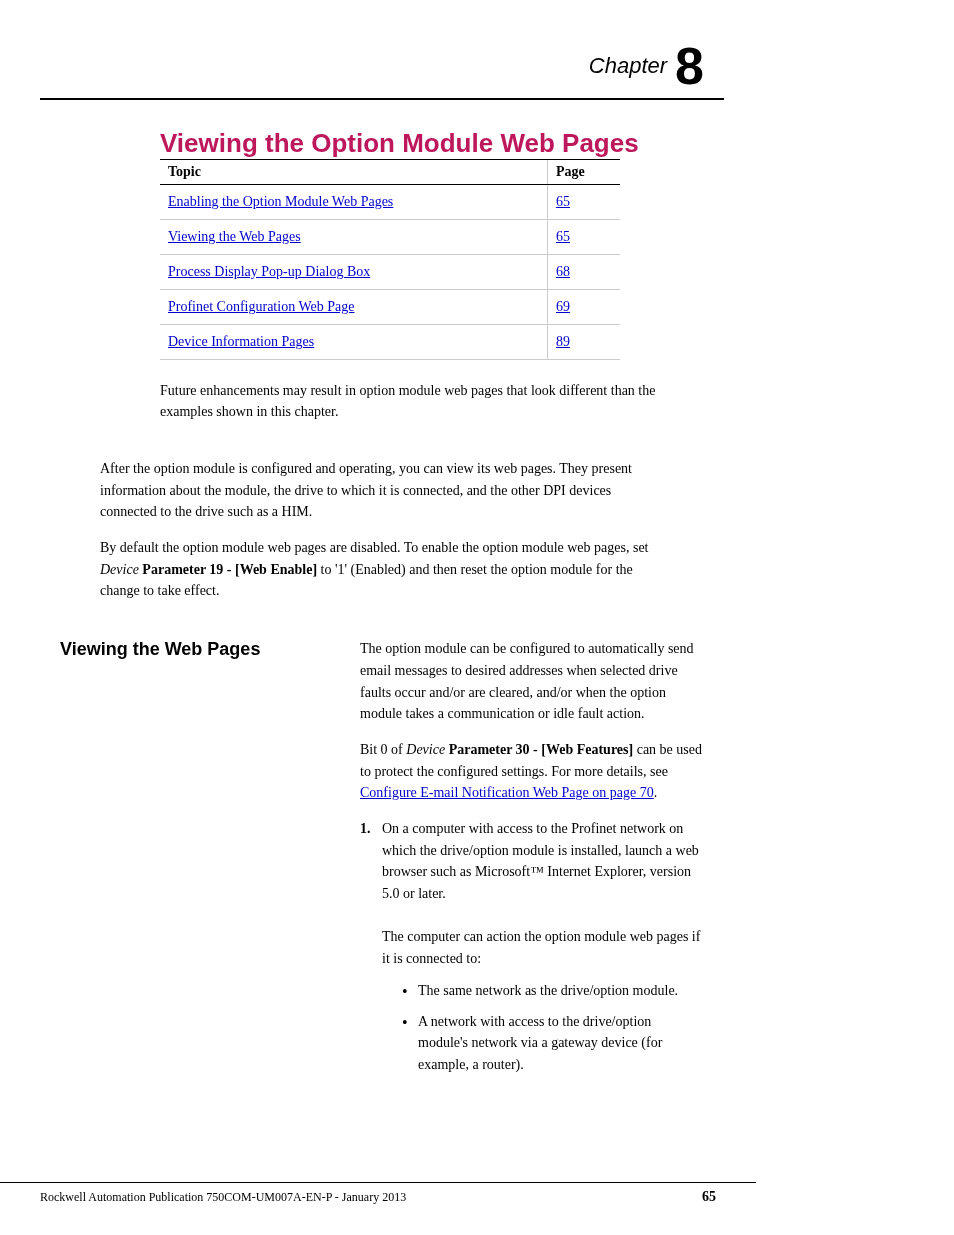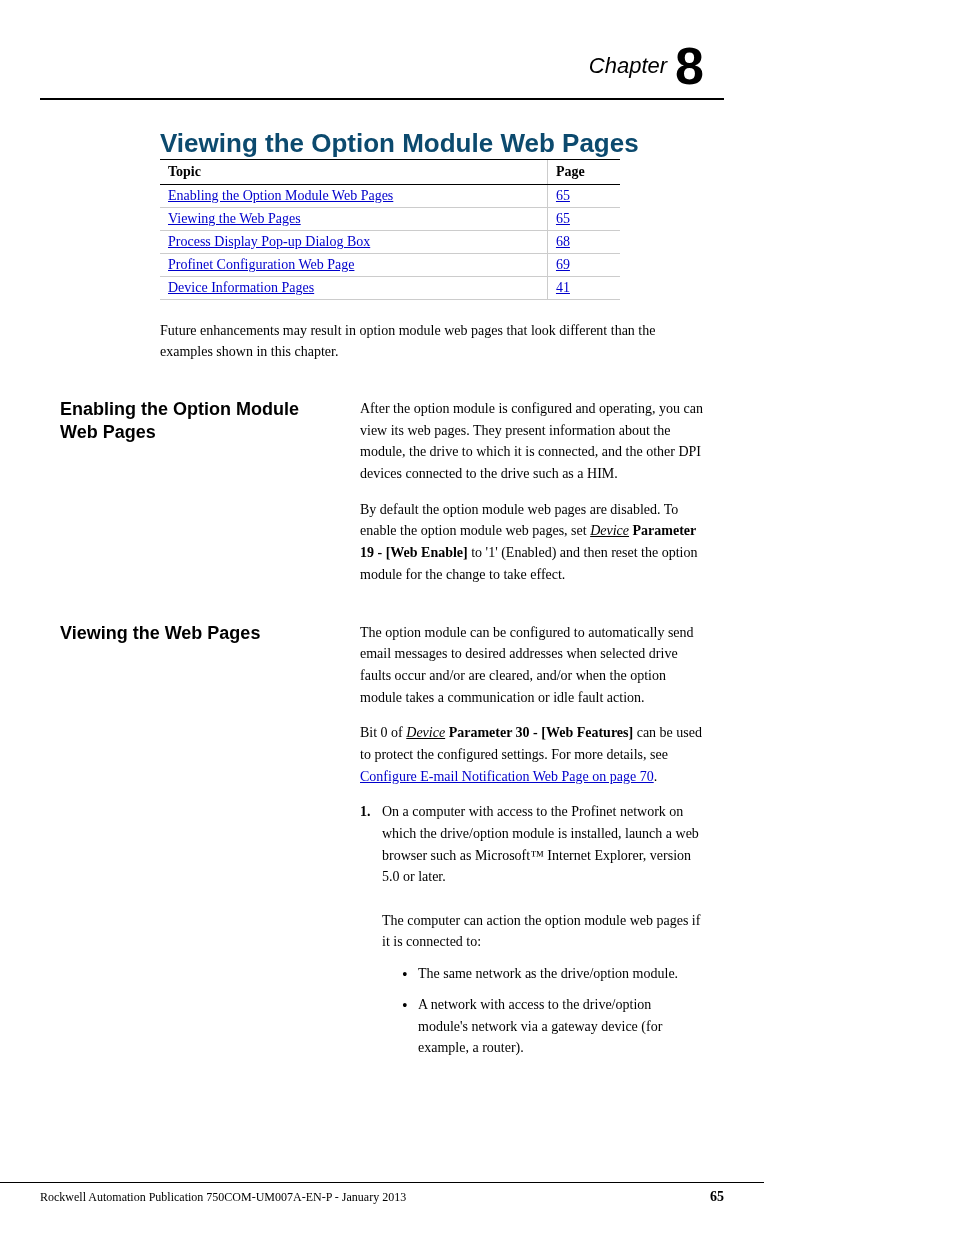--- a/index.html
+++ b/index.html
@@ -61,21 +61,21 @@
     .content {
       padding: 0 60px 0 60px;
     }
 
     
     .page-title {
       font-family: Arial, sans-serif;
       font-size: 26px;
       font-weight: bold;
       margin: 28px 0 0 100px;
-      color: #0c4a6e;
+      color: #be185d;
     }
 
     
     .intro-text {
       margin: 36px 0 20px 100px;
       font-size: 14px;
       line-height: 1.5;
       max-width: 560px;
     }
 
@@ -94,21 +94,21 @@
       border-bottom: 1.5px solid #000;
       border-top: 1.5px solid #000;
     }
 
     .toc-table th.page-col {
       text-align: left;
       border-left: 1px solid #ccc;
     }
 
     .toc-table td {
-      padding: 3px 8px;
+      padding: 9px 8px;
       border-bottom: 1px solid #ccc;
       vertical-align: top;
     }
 
     .toc-table td.page-num {
       border-left: 1px solid #ccc;
       text-align: left;
     }
 
     .toc-link {
@@ -157,21 +157,20 @@
     .section-content p {
       margin-bottom: 14px;
     }
 
     .section-content p:last-child {
       margin-bottom: 0;
     }
 
     em {
       font-style: italic;
-      text-decoration: underline;
     }
 
     strong {
       font-weight: bold;
     }
 
     
     .numbered-list {
       margin: 10px 0 0 0;
       padding-left: 0;
@@ -205,21 +204,21 @@
     .bullet-list .bullet {
       min-width: 16px;
       font-size: 16px;
     }
 
     
     .footer {
       position: absolute;
       bottom: 30px;
       left: 0;
-      right: 0;
+      right: 8px;
       display: flex;
       justify-content: space-between;
       align-items: center;
       padding: 0 40px;
       font-size: 12px;
       color: #000;
       border-top: 1px solid #000;
       padding-top: 6px;
     }
 
@@ -266,34 +265,28 @@
           <tr>
             <td><a class="toc-link">Process Display Pop-up Dialog Box</a></td>
             <td class="page-num"><a class="toc-link">68</a></td>
           </tr>
           <tr>
             <td><a class="toc-link">Profinet Configuration Web Page</a></td>
             <td class="page-num"><a class="toc-link">69</a></td>
           </tr>
           <tr>
             <td><a class="toc-link">Device Information Pages</a></td>
-            <td class="page-num"><a class="toc-link">41</a></td>
+            <td class="page-num"><a class="toc-link">89</a></td>
           </tr>
         </tbody>
     </table>
 
     <p class="future-text">Future enhancements may result in option module web pages that look different than the examples shown in this chapter.</p>
 
     <div class="section">
-      <div class="section-heading-col">
-        <div class="section-heading">
-          <span>Enabling the Option Module</span><br>
-          <span>Web Pages</span>
-        </div>
-      </div>
       <div class="section-content">
         <p>
           After the option module is configured and operating, you can view its web pages. They present information about the module, the drive to which it is connected, and the other DPI devices connected to the drive such as a HIM.
         </p>
         <p>
           By default the option module web pages are disabled. To enable the option module web pages, set <em>Device</em> <strong>Parameter 19 - [Web Enable]</strong> to '1' (Enabled) and then reset the option module for the change to take effect.
         </p>
       </div>
     </div>
 

